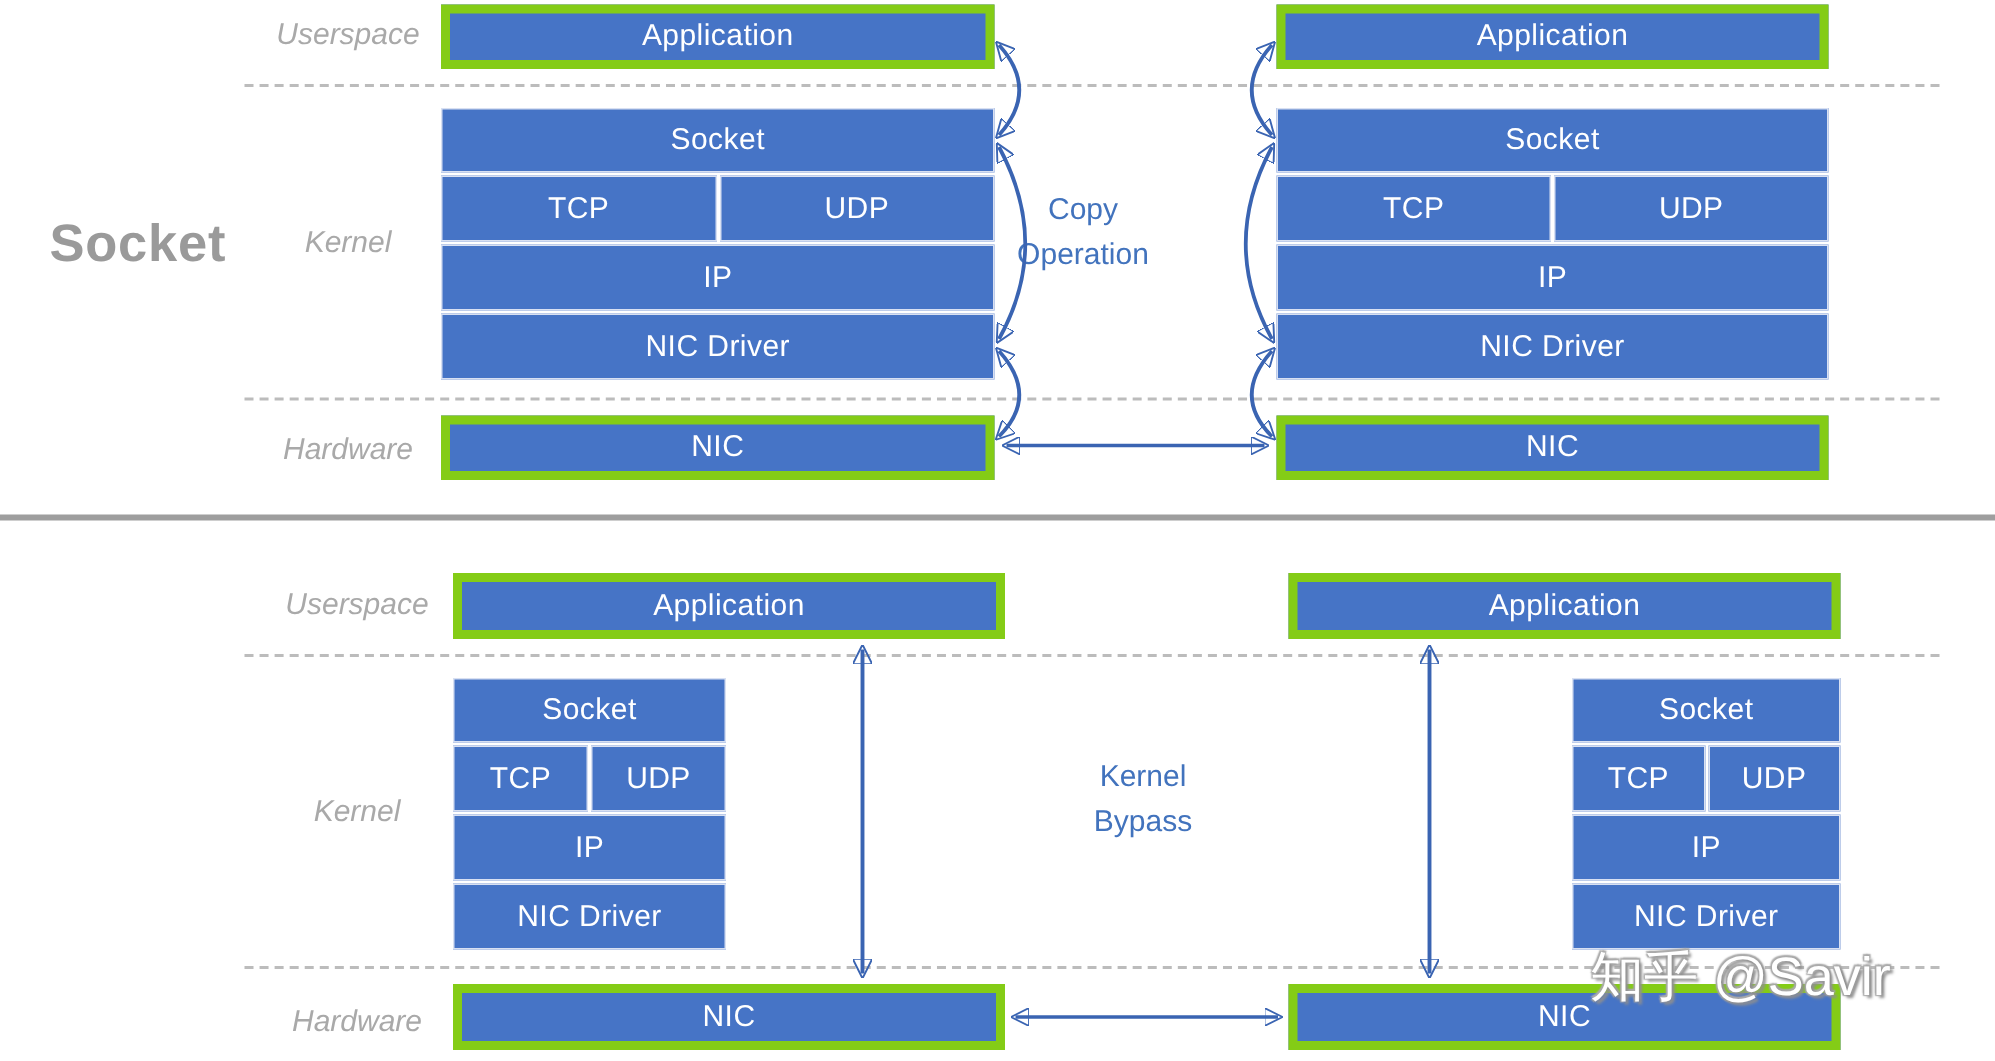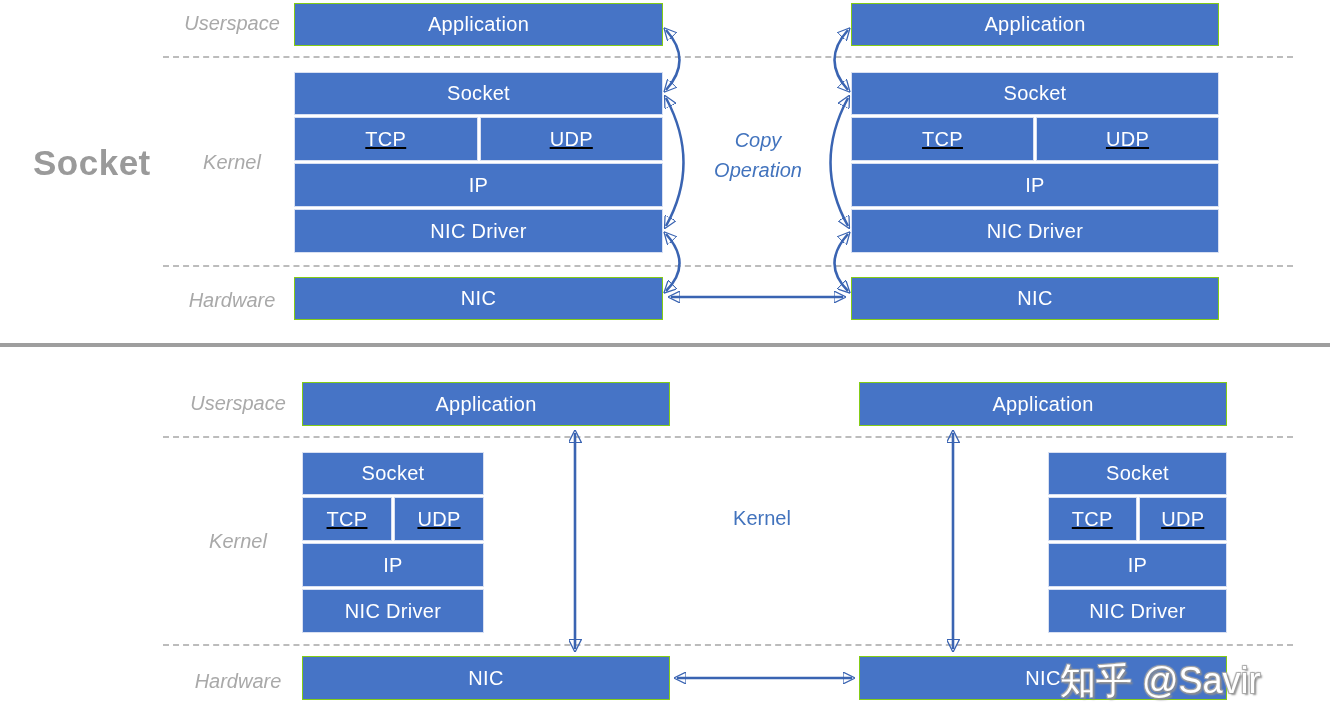--- a/index.html
+++ b/index.html
@@ -7,42 +7,42 @@
   #canvas{
     position:relative;
     width:1330px;height:707px;
     background:#ffffff;
     font-family:"Liberation Sans", sans-serif;
     overflow:hidden;
   }
   .box{
     position:absolute;
     background:#4674c6;
-    border:1px solid #84cc16;
+    border:6px solid #84cc16;
     box-sizing:border-box;
     color:#ffffff;
     display:flex;align-items:center;justify-content:center;
     font-size:20px;
     letter-spacing:0.3px;
   }
   .stack{
     position:absolute;
     display:flex;flex-direction:column;gap:2px;
   }
   .cell{
     background:#4674c6;
     border:1px solid #d8e0f2;
     box-sizing:border-box;
     color:#ffffff;
     display:flex;align-items:center;justify-content:center;
     font-size:20px;
     letter-spacing:0.3px;
     width:100%;
   }
-  .split{display:flex;gap:2px;width:100%;text-decoration:underline;}
+  .split{display:flex;gap:2px;width:100%;}
   .split .cell{flex:1;height:100%;}
   .layer-label{
     position:absolute;
     width:160px;
     text-align:center;
     color:#a9a9a9;
     font-size:20px;
     font-style:italic;
   }
   .section-title{
@@ -74,21 +74,20 @@
     width:1330px;height:4px;
     background:#9e9e9e;
   }
   .watermark{
     position:absolute;
     left:1060px;top:627px;
     font-size:36px;
     white-space:nowrap;
     color:#ffffff;
     text-shadow:2px 2px 2px #8f8f8f, -1px -1px 1px #ababab, 1px -1px 1px #a5a5a5, -1px 1px 1px #a5a5a5;
-    margin-top:30px;
   }
   svg.arrows{
     position:absolute;left:0;top:0;
     pointer-events:none;
   }
   svg.arrows path{fill:none;stroke:#3a64b2;}
 </style>
 </head>
 <body>
 
@@ -120,21 +119,21 @@
     <div class="cell" style="height:43px;">Socket</div>
     <div class="split" style="height:44px;">
       <div class="cell">TCP</div>
       <div class="cell">UDP</div>
     </div>
     <div class="cell" style="height:44px;">IP</div>
     <div class="cell" style="height:44px;">NIC Driver</div>
   </div>
   <div class="box" style="left:851px;top:277px;width:368px;height:43px;">NIC</div>
 
-  <div class="annotation" style="left:676px;top:125px;font-style:italic;">
+  <div class="annotation" style="left:640px;top:125px;">
     <div>Copy</div>
     <div>Operation</div>
   </div>
 
   <div class="separator"></div>
 
 
   <div class="layer-label" style="left:158px;top:392px;">Userspace</div>
   <div class="layer-label" style="left:158px;top:530px;">Kernel</div>
   <div class="layer-label" style="left:158px;top:670px;">Hardware</div>
@@ -161,20 +160,21 @@
       <div class="cell">TCP</div>
       <div class="cell">UDP</div>
     </div>
     <div class="cell" style="height:44px;">IP</div>
     <div class="cell" style="height:44px;">NIC Driver</div>
   </div>
   <div class="box" style="left:859px;top:656px;width:368px;height:44px;">NIC</div>
 
   <div class="annotation" style="left:680px;top:503px;">
     <div>Kernel</div>
+    <div>Bypass</div>
   </div>
 
   <svg class="arrows" width="1330" height="707" viewBox="0 0 1330 707">
     <defs>
       <marker id="ah" viewBox="0 0 10 10" refX="7.5" refY="5" markerWidth="5" markerHeight="5" orient="auto-start-reverse">
         <path d="M0,0 L10,5 L0,10 Z" fill="#3a64b2" stroke="none"></path>
       </marker>
     </defs>
 
     <path d="M 666 30 Q 693 60 666 90" stroke-width="2.5" marker-start="url(#ah)" marker-end="url(#ah)"></path>

